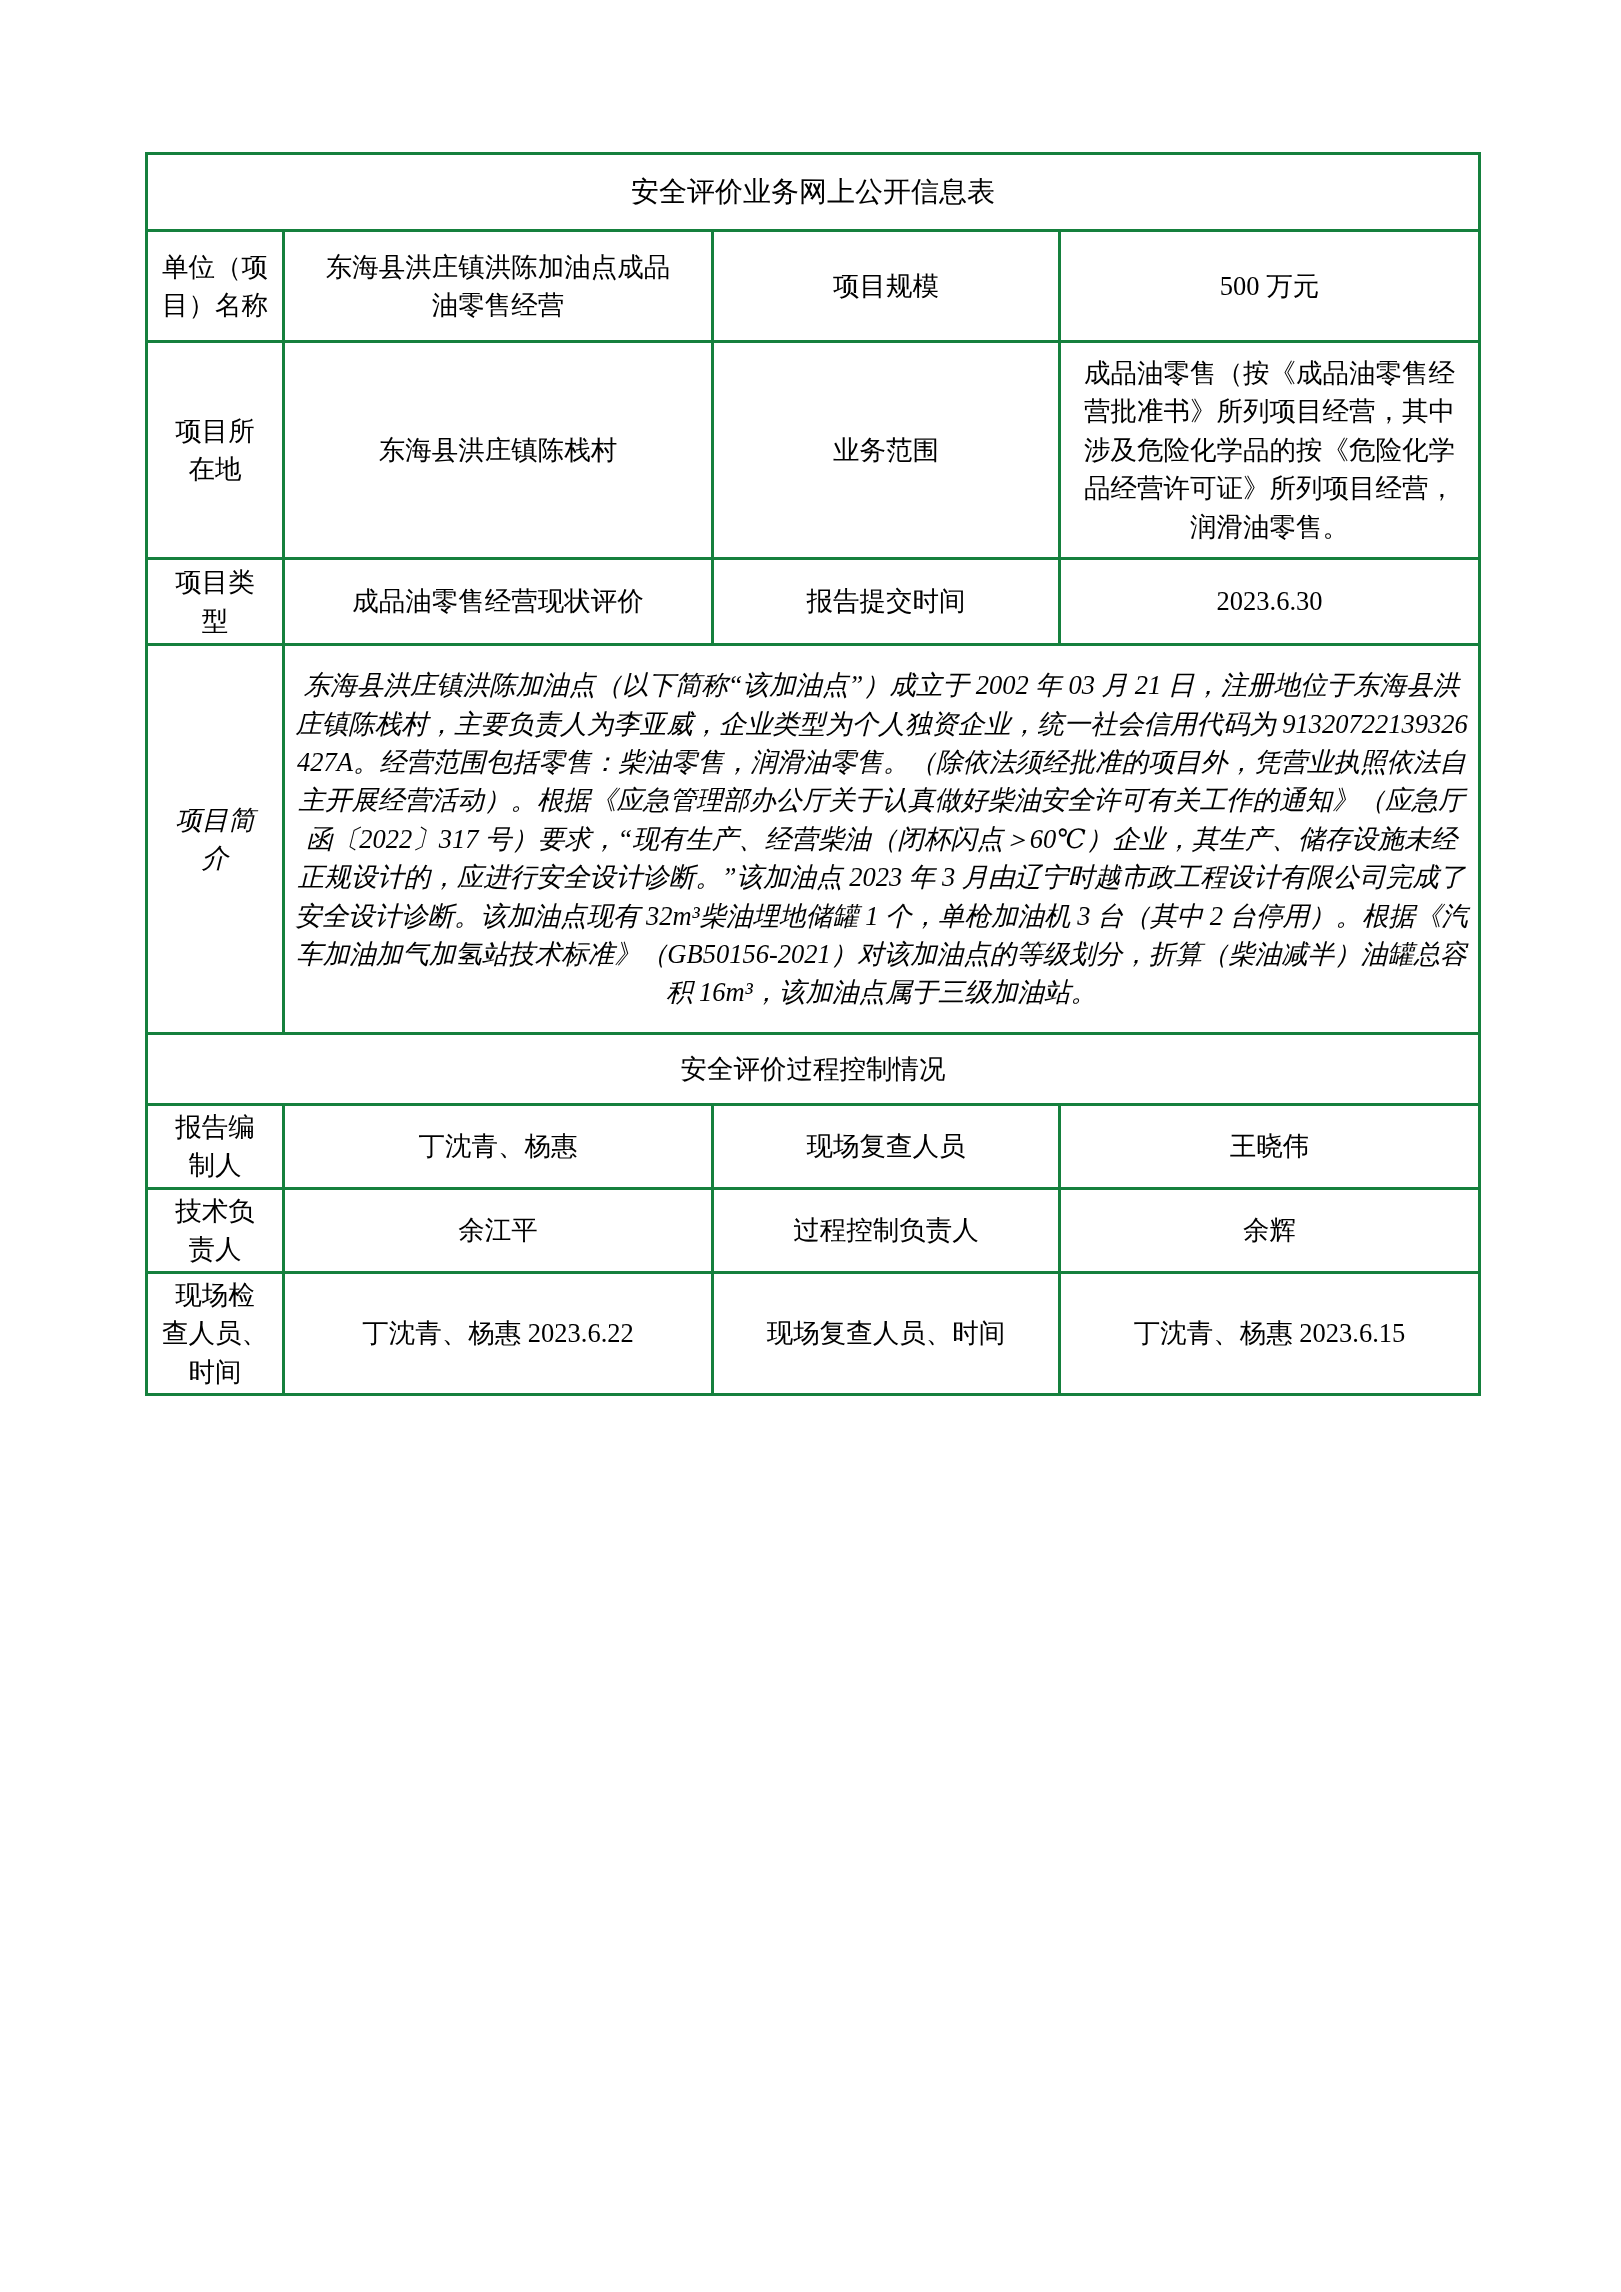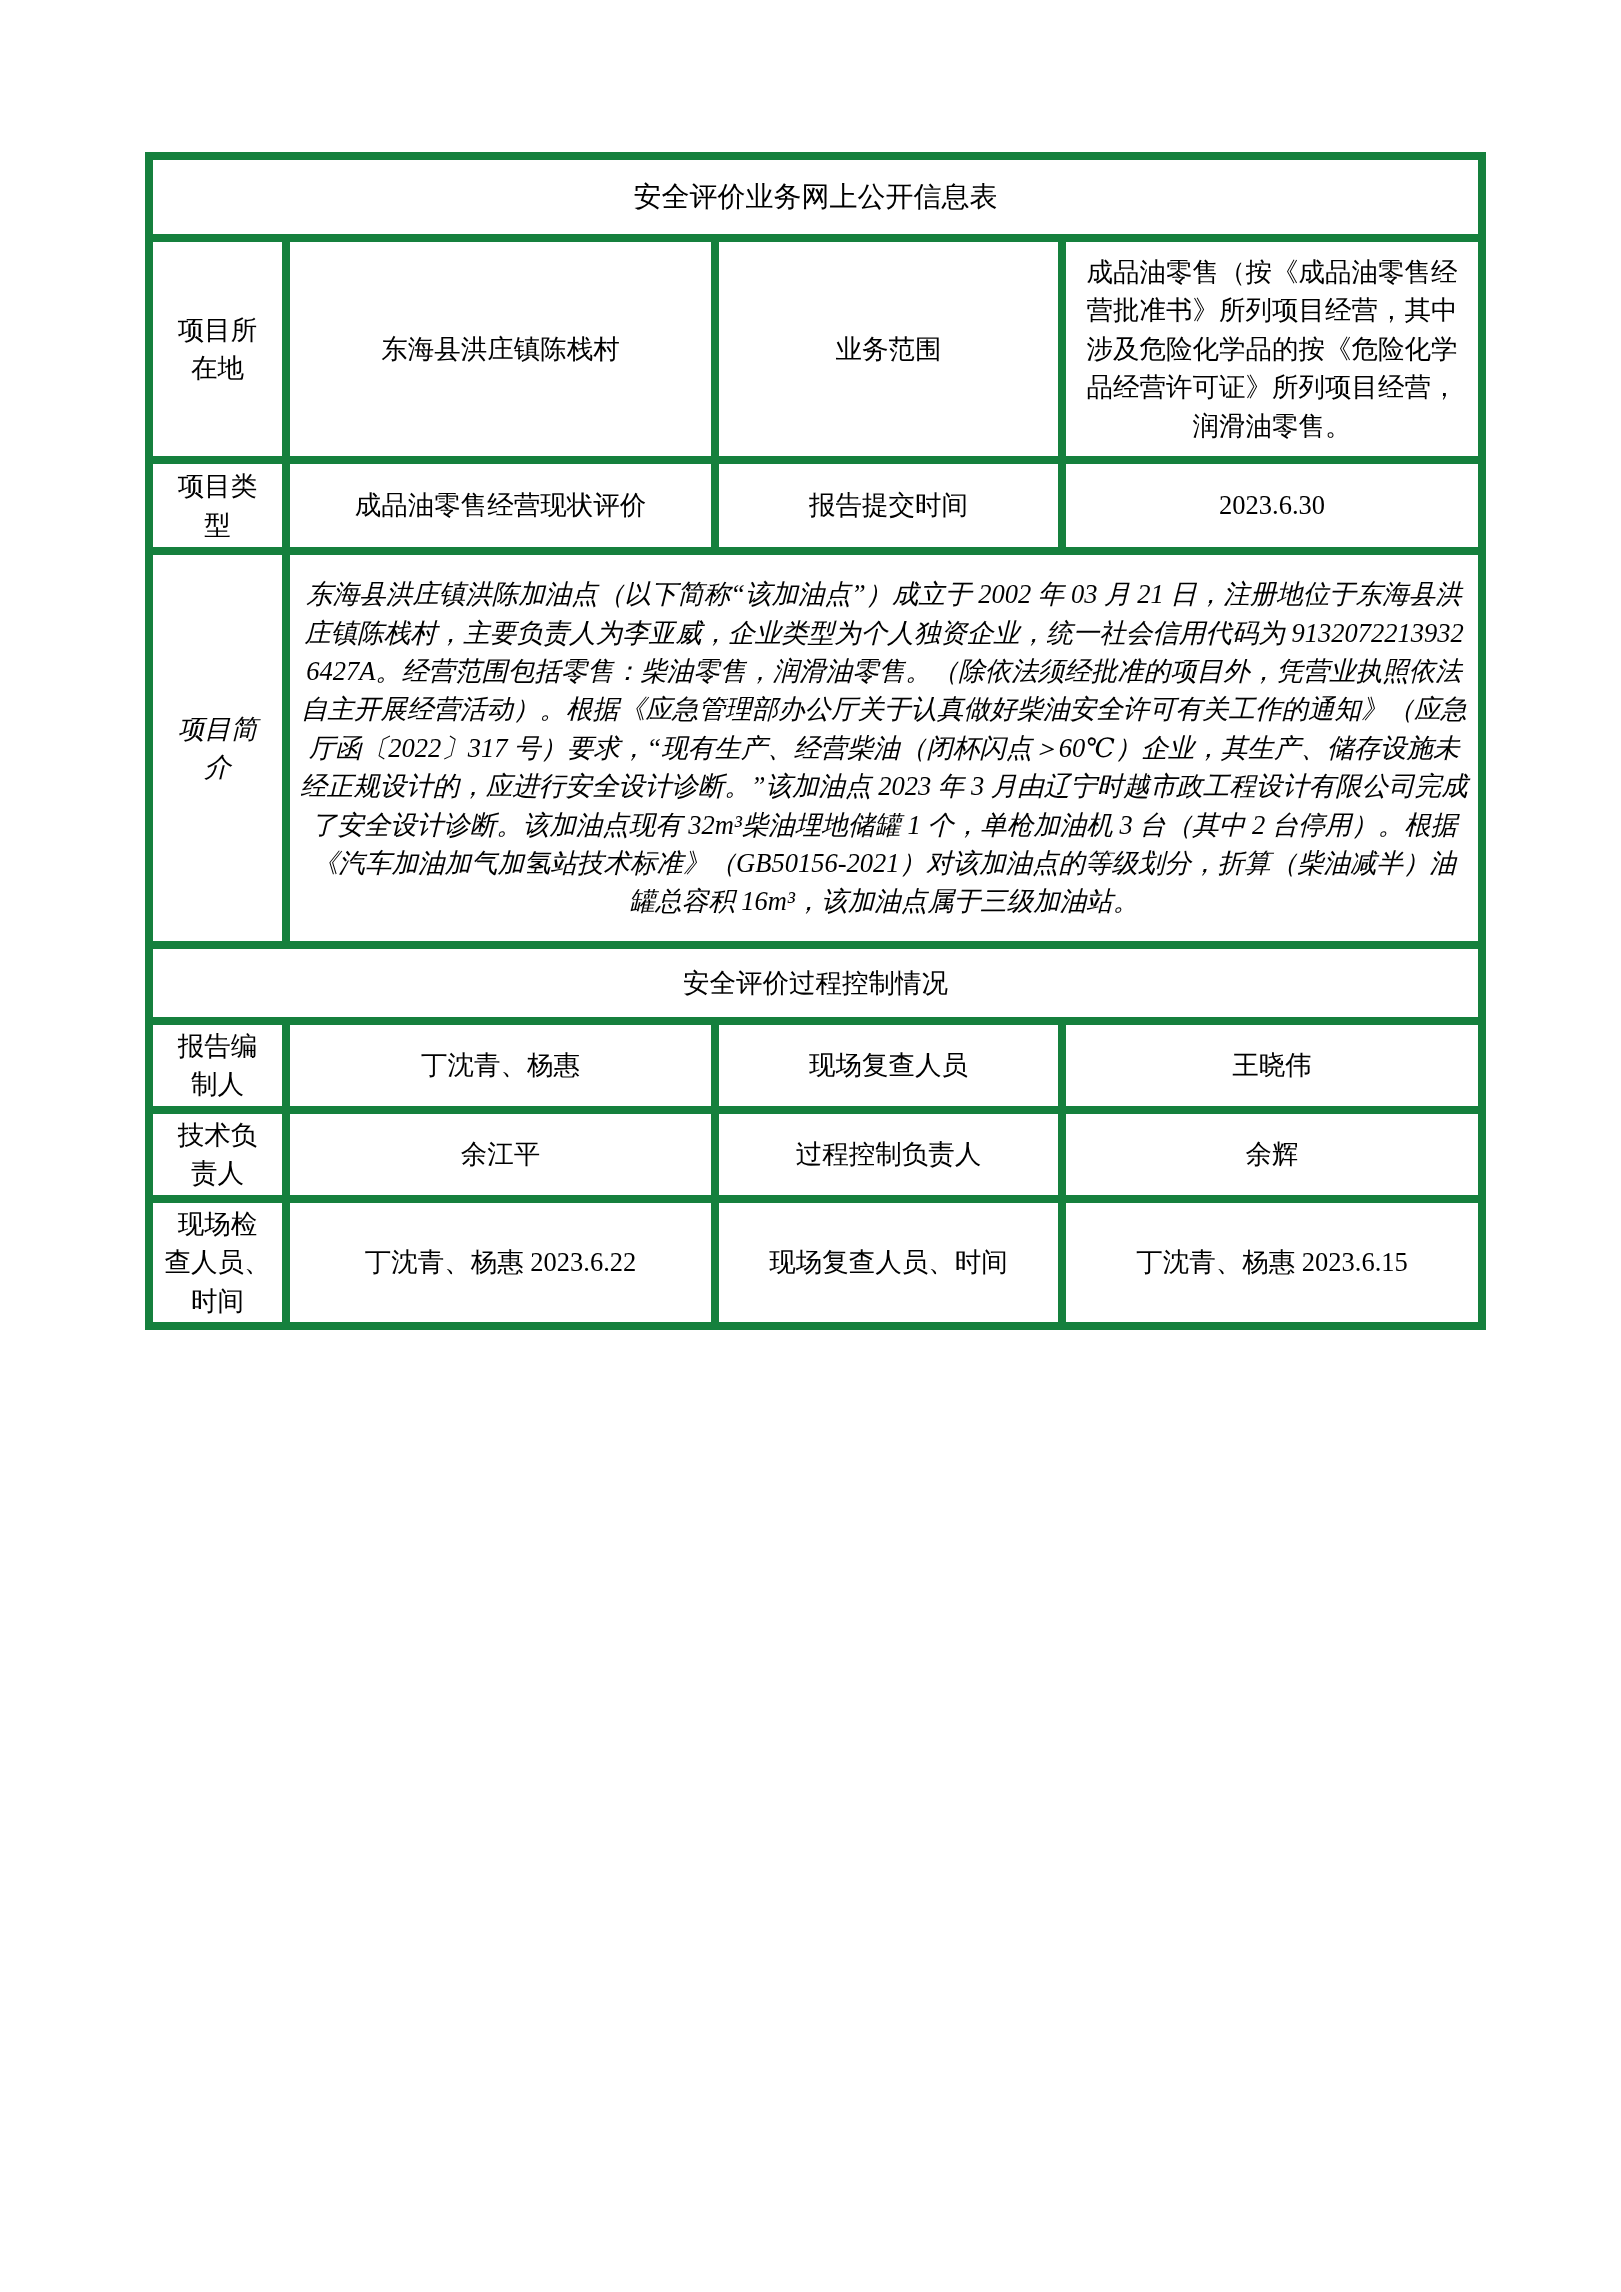--- a/index.html
+++ b/index.html
@@ -17,21 +17,21 @@
   }
   table.form {
     position: absolute;
     left: 145px;
     top: 152px;
     width: 1333px;
     border-collapse: collapse;
     table-layout: fixed;
   }
   table.form td {
-    border: 8px solid #15803d;
+    border: 3px solid #15803d;
     text-align: center;
     vertical-align: middle;
     font-size: 26.5px;
     line-height: 1.45;
     padding: 2px 9.8px;
     overflow: hidden;
     word-break: break-all;
   }
   
   tr.r-title  td { height: 70px; font-size: 28px; }
@@ -75,20 +75,27 @@
       <col style="width:429px">
       <col style="width:347px">
       <col style="width:420px">
     </colgroup>
 
     <tbody>
         <tr class="r-title">
       <td colspan="4">安全评价业务网上公开信息表</td>
     </tr>
 
+    <tr class="r1">
+      <td class="label pre">单位（项
+目）名称</td>
+      <td><span class="narrow-wrap">东海县洪庄镇洪陈加油点成品油零售经营</span></td>
+      <td>项目规模</td>
+      <td>500 万元</td>
+    </tr>
 
     <tr class="r2">
       <td class="label pre">项目所
 在地</td>
       <td>东海县洪庄镇陈栈村</td>
       <td>业务范围</td>
       <td class="justify">成品油零售（按《成品油零售经营批准书》所列项目经营，其中涉及危险化学品的按《危险化学品经营许可证》所列项目经营，润滑油零售。</td>
     </tr>
 
 

